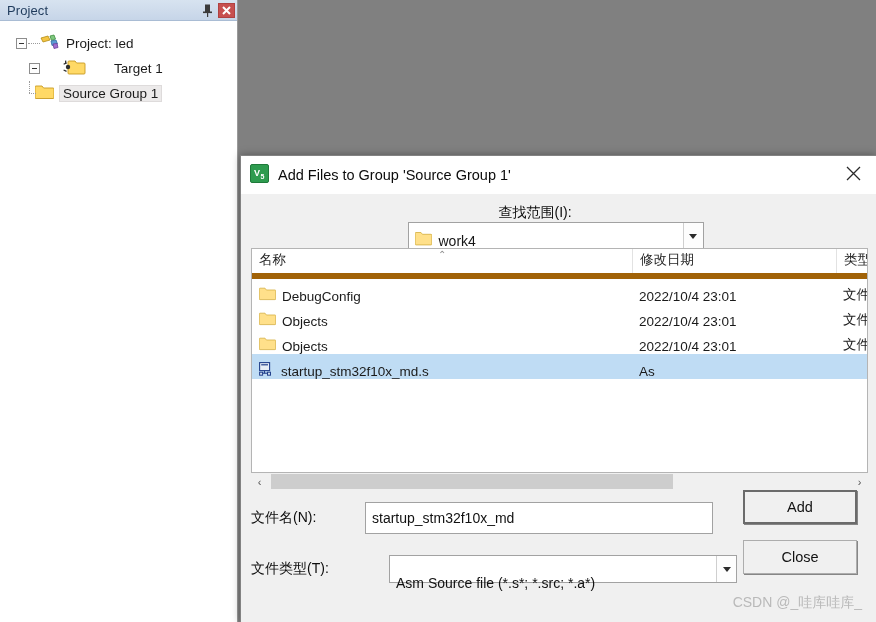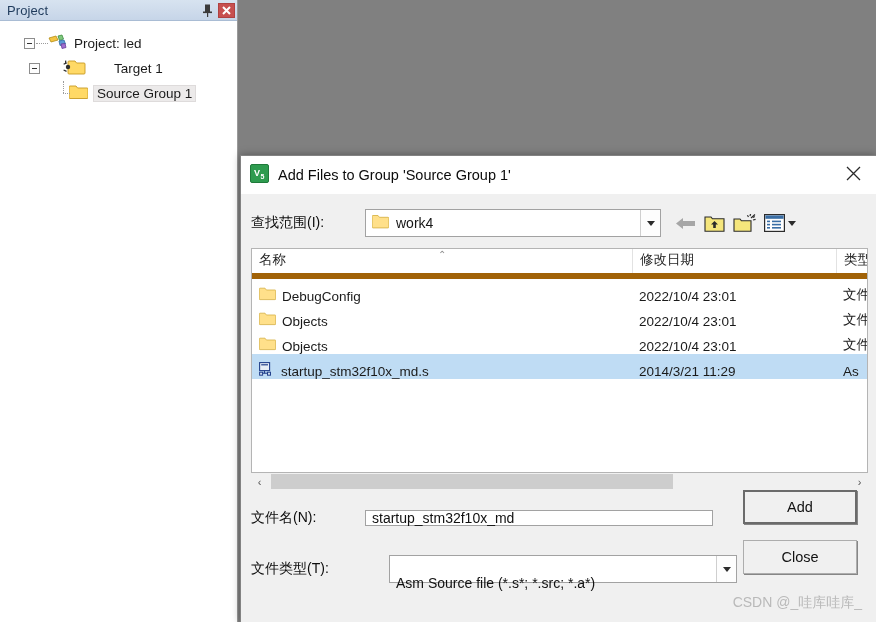--- a/index.html
+++ b/index.html
@@ -160,34 +160,35 @@
     box-sizing: border-box;
   }
 
   
   #lookin-row {
     display: flex;
     align-items: center;
     padding: 10px 16px 0 10px;
     height: 48px;
     box-sizing: border-box;
+    flex-direction: column;
   }
   .cn-label {
     font-size: 14px;
     color: #0d0d0d;
     white-space: nowrap;
   }
   #lookin-label { width: 114px; flex:none; }
   #lookin-combo {
     width: 296px;
     height: 28px;
     background: #fff;
     border: 1px solid #a2a2a2;
     display: flex;
-    align-items: center;
+    align-items: flex-end;
     box-sizing: border-box;
     flex: none;
   }
   #lookin-combo .folder-mini { margin: 0 7px 0 6px; flex:none;}
   #lookin-value { font-size: 14px; color: #161616; flex: 1; }
   .combo-arrow-btn {
     width: 19px;
     height: 100%;
     border-left: 1px solid #cfcfcf;
     background: #fdfdfd;
@@ -288,21 +289,21 @@
   
   .field-row {
     display: flex;
     align-items: center;
     padding-left: 10px;
     height: 40px;
   }
   .field-label { width: 114px; flex:none; font-size: 14px; }
   .text-input {
     width: 348px;
-    height: 16px;
+    height: 32px;
     background: #fff;
     border: 1px solid #a2a2a2;
     box-sizing: border-box;
     display: flex;
     align-items: center;
     padding-left: 6px;
     font-size: 14px;
     color: #111;
     flex: none;
   }
@@ -365,21 +366,21 @@
       <span id="panel-close">
         <svg width="9" height="9" viewBox="0 0 9 9">
           <path d="M1 1 L8 8 M8 1 L1 8" stroke="#ffffff" stroke-width="2" fill="none"></path>
         </svg>
       </span>
     </span>
   </div>
 
   <div id="project-tree">
 
-    <div class="tree-row" style="padding-left:24px;">
+    <div class="tree-row" style="padding-left:16px;">
       <span class="expander"></span>
       <span class="dotline"></span>
       <span class="tree-icon">
         <svg width="19" height="16" viewBox="0 0 19 16">
           <path d="M1 4 L8 2 L10 6 L3 8 Z" fill="#f4c542" stroke="#b38b14" stroke-width="0.8"></path>
           <path d="M10 2 L14 1 L15.5 5 L11.5 6.5 Z" fill="#7ec77e" stroke="#3f8f3f" stroke-width="0.8"></path>
           <path d="M11 7 L16 6 L17.5 10 L12 11.5 Z" fill="#5b9bd5" stroke="#2f6ea5" stroke-width="0.8"></path>
           <path d="M13 10 L17 9.5 L18 13.5 L14 14.5 Z" fill="#a06fd0" stroke="#6a3e99" stroke-width="0.8"></path>
         </svg>
       </span>
@@ -395,21 +396,21 @@
             <circle cx="5" cy="8" r="2.2"></circle>
             <rect x="0.5" y="4" width="3.2" height="1.3" transform="rotate(-25 2 4.6)"></rect>
             <rect x="0.5" y="11" width="3.2" height="1.3" transform="rotate(25 2 11.6)"></rect>
             <rect x="2" y="1.6" width="1.3" height="3.2"></rect>
           </g>
         </svg>
       </span>
       <span class="tree-label">Target 1</span>
     </div>
 
-    <div class="tree-row" style="padding-left:58px;">
+    <div class="tree-row" style="padding-left:24px;">
       <span class="dotline-v"></span>
       <span class="tree-icon">
         <svg width="19" height="16" viewBox="0 0 19 16">
           <path d="M1 2 h6 l1.6 2 H18 a1 1 0 0 1 1 1 v8.5 a1 1 0 0 1 -1 1 H1 a1 1 0 0 1 -1 -1 V3 a1 1 0 0 1 1 -1 z" fill="#ffd966" stroke="#c79a22" stroke-width="0.9"></path>
         </svg>
       </span>
       <span class="tree-label selected">Source Group 1</span>
     </div>
 
   </div>
@@ -555,21 +556,20 @@
               <rect x="0.6" y="0.6" width="10" height="8" fill="#e8eef6" stroke="#23418c" stroke-width="1.1"></rect>
               <rect x="2.2" y="2.2" width="6.8" height="1.2" fill="#23418c"></rect>
               <path d="M5.5 8.6 v2.6" stroke="#23418c" stroke-width="1.1"></path>
               <path d="M2 11.2 h7" stroke="#23418c" stroke-width="1.1"></path>
               <rect x="0.6" y="10.2" width="3" height="3" fill="#cfdcee" stroke="#23418c" stroke-width="1"></rect>
               <rect x="8.5" y="10.2" width="3" height="3" fill="#cfdcee" stroke="#23418c" stroke-width="1"></rect>
             </svg>
           </span>
           <span>startup_stm32f10x_md.s</span>
         </span>
-        <span class="cell col-date">2014/3/21 11:29</span>
         <span class="cell col-type">As</span>
       </div>
 
     </div>
 
     <div id="hscroll">
       <span class="hs-arrow">‹</span>
       <span id="hs-track">
         <span id="hs-thumb"></span>
       </span>

